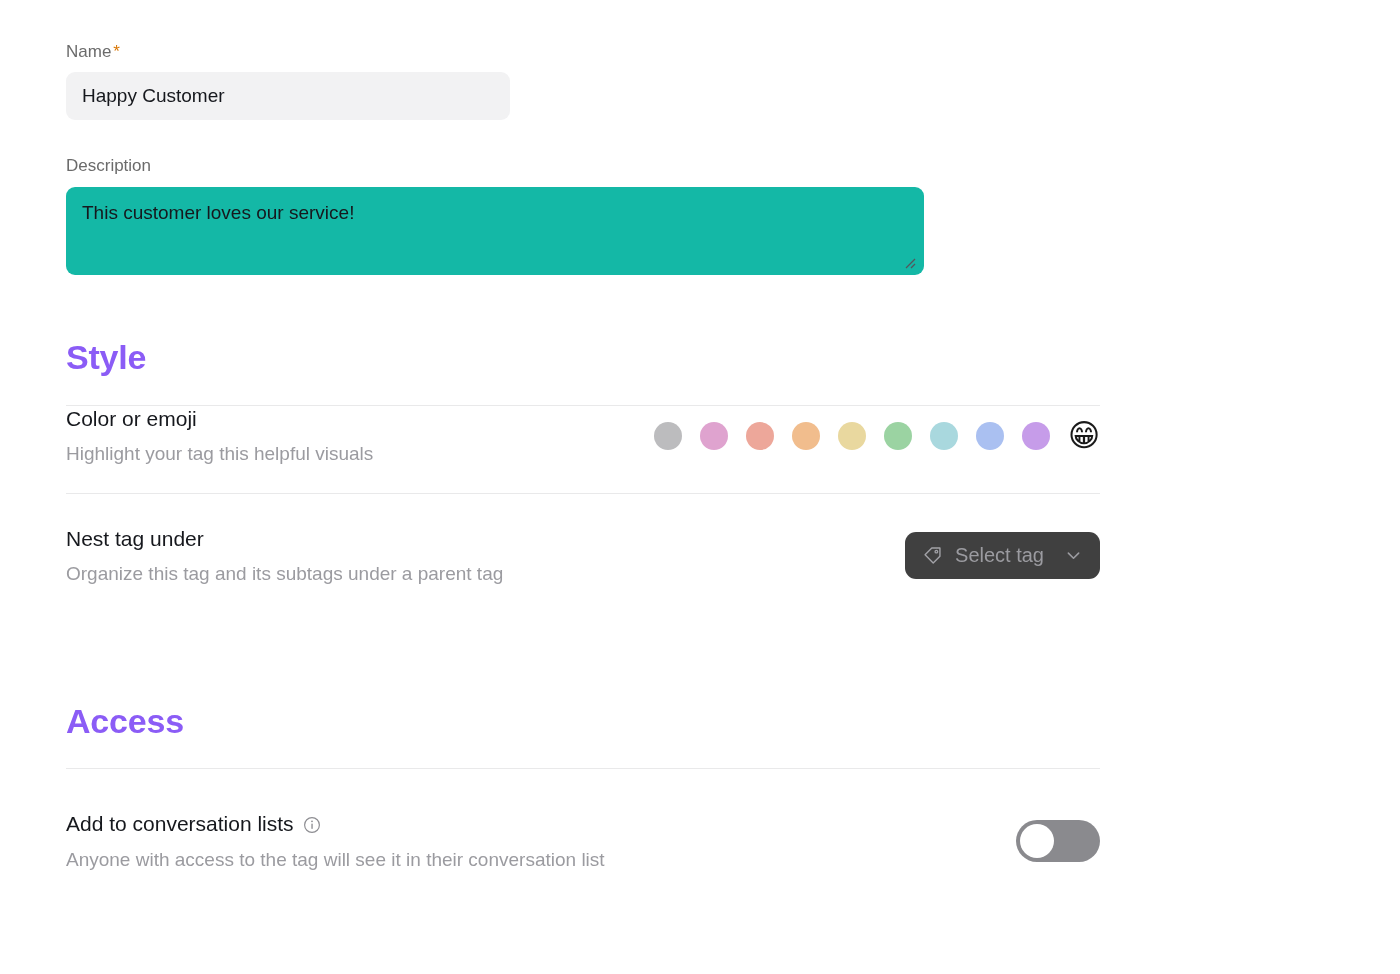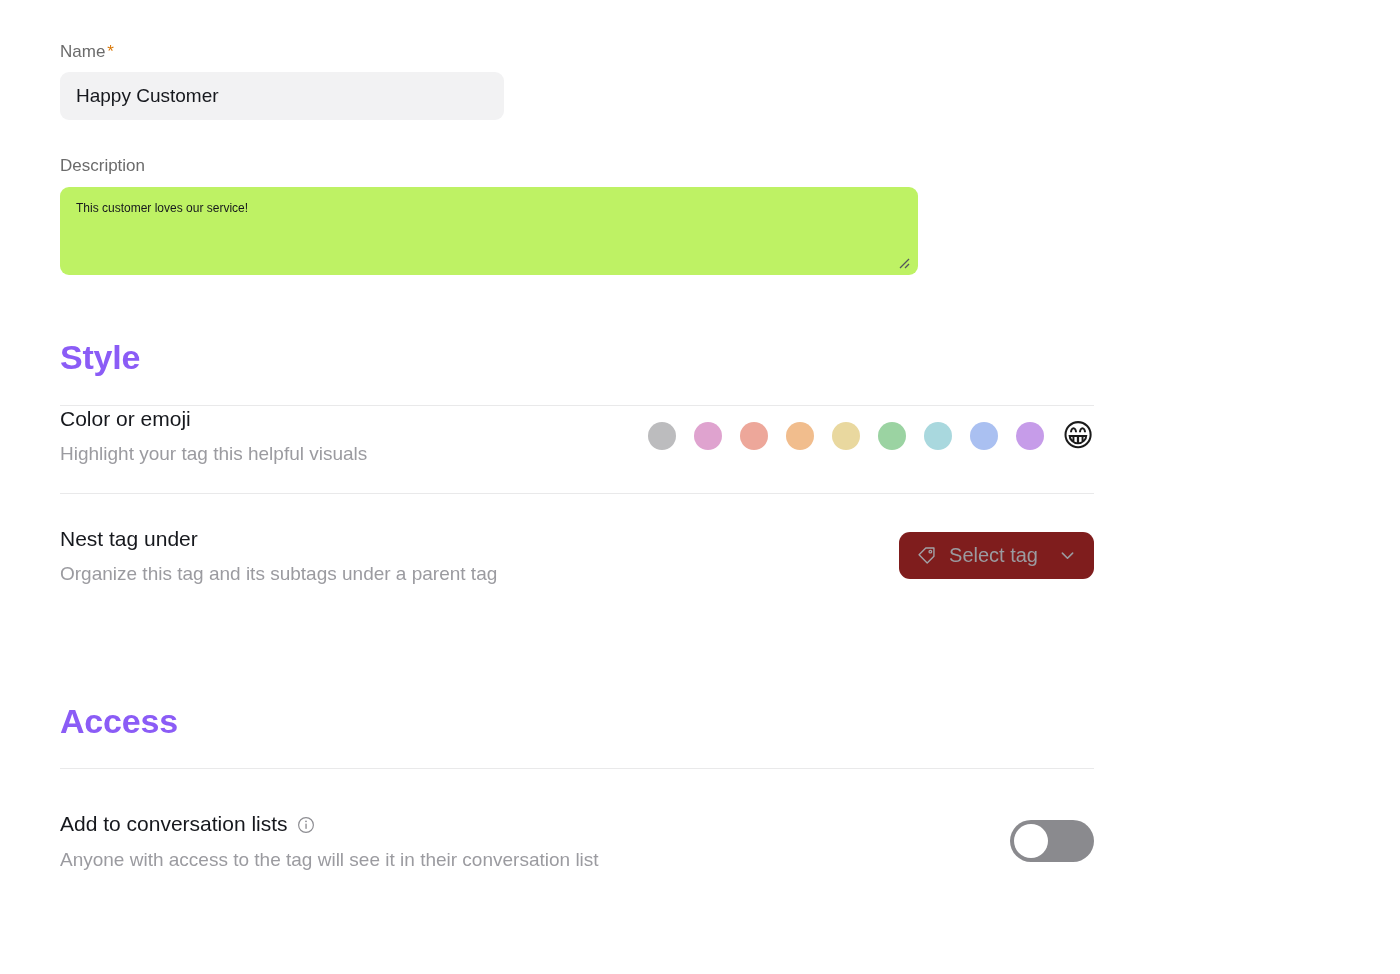--- a/index.html
+++ b/index.html
@@ -12,21 +12,21 @@
     width: 1400px;
     height: 974px;
     font-family: "Liberation Sans", sans-serif;
     color: #1a1a1a;
     overflow: hidden;
     position: relative;
   }
 
   .page {
     position: absolute;
-    left: 60px;
+    left: 66px;
     top: 0;
     width: 1034px;
   }
 
   
   .field-block { }
   .field-label {
     font-size: 17px;
     color: #6b6b6b;
     font-weight: 400;
@@ -58,25 +58,25 @@
   .desc-label {
     margin-top: 36px;
   }
   .textarea-wrap {
     position: relative;
     width: 858px;
   }
   .text-area {
     width: 858px;
     height: 88px;
-    background: #bef264;
+    background: #14b8a6;
     border: none;
     border-radius: 9px;
     font-family: "Liberation Sans", sans-serif;
-    font-size: 12px;
+    font-size: 19px;
     color: #16181d;
     padding: 13px 16px;
     outline: none;
     resize: none;
     display: block;
     overflow: hidden;
     line-height: 1.35;
   }
   .resize-grip {
     position: absolute;
@@ -169,21 +169,21 @@
     flex: 0 0 auto;
     cursor: pointer;
     font-family: "DejaVu Sans", sans-serif;
   }
 
   
   .select-btn {
     display: flex;
     align-items: center;
     gap: 12px;
-    background: #7f1d1d;
+    background: #404040;
     border: none;
     border-radius: 11px;
     height: 47px;
     padding: 0 17px;
     cursor: pointer;
     font-family: "Liberation Sans", sans-serif;
   }
   .select-btn .tag-ico { width: 21px; height: 21px; flex: 0 0 auto; }
   .select-btn .sel-label {
     font-size: 20px;

